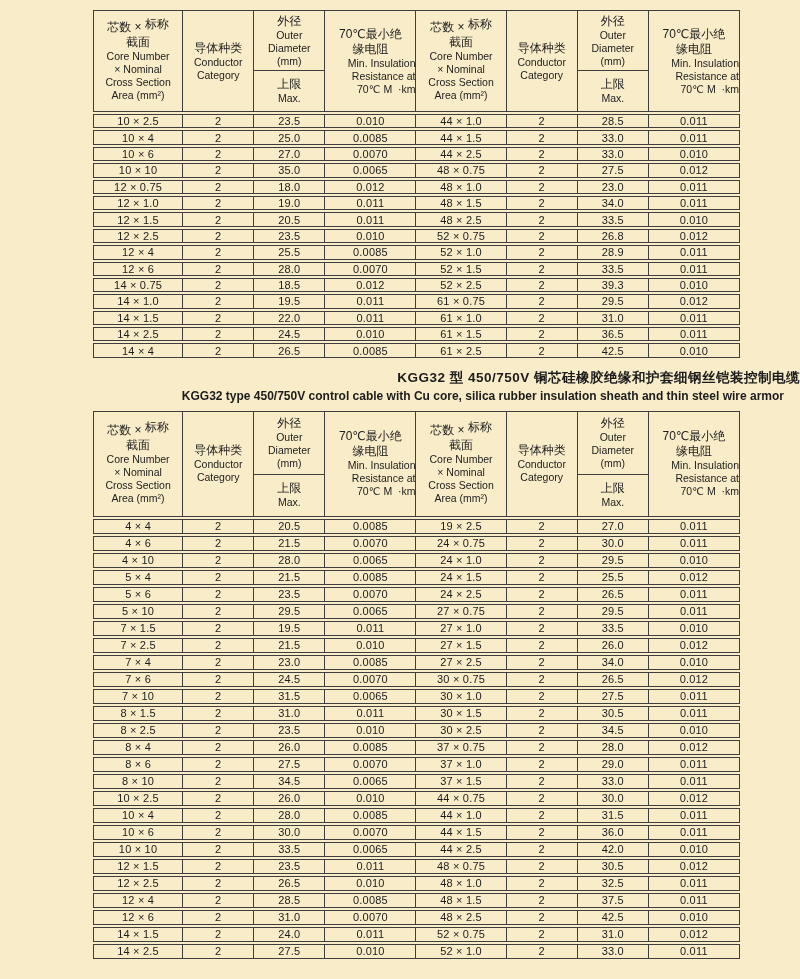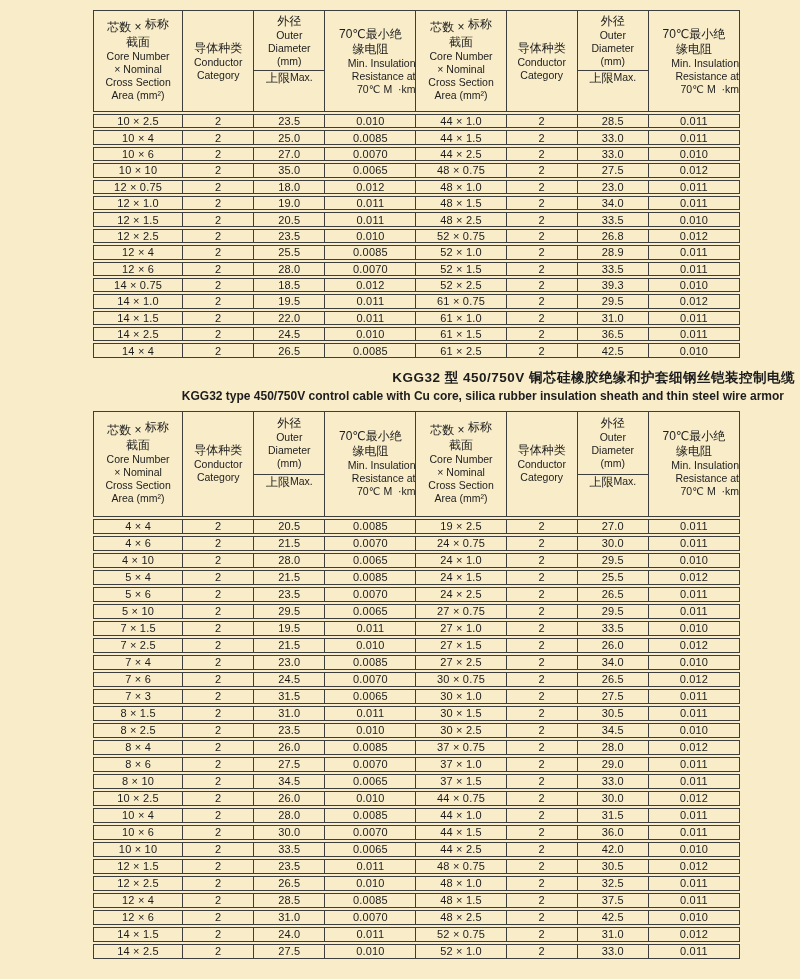--- a/index.html
+++ b/index.html
@@ -44,25 +44,25 @@
   .t1 td{height:12.4px;}
   .t2{margin-top:6px;}
   .t2 th{height:104px;}
   .t2 td{height:13px;}
   .hstack{display:flex;flex-direction:column;justify-content:center;height:100%;}
   .zh{font-size:12px;line-height:15px;}
   .en{font-size:10.5px;line-height:13px;}
   .raised{position:relative;top:-3px;}
   .dia-wrap{display:flex;flex-direction:column;height:100%;}
   .dia-top{flex:1.5;display:flex;flex-direction:column;justify-content:center;}
-  .dia-bottom{flex:1;border-top:1px solid var(--line);display:flex;justify-content:center;}
+  .dia-bottom{flex:1;border-top:1px solid var(--line);display:flex;flex-direction:column;justify-content:center;}
   .res-en{text-align:right;padding-left:6px;}
   .titles{margin-top:9px;}
   .title-zh{
-    text-align:right;padding-right:5px;
+    text-align:right;
     font-size:13.5px;font-weight:bold;white-space:nowrap;letter-spacing:0.5px;
   }
   .title-en{
     text-align:right;padding-right:16px;margin-top:2px;
     font-size:12px;font-weight:bold;white-space:nowrap;
   }
 </style>
 </head>
 <body>
 
@@ -514,21 +514,21 @@
           <td>7 × 6</td>
           <td>2</td>
           <td>24.5</td>
           <td>0.0070</td>
           <td>30 × 0.75</td>
           <td>2</td>
           <td>26.5</td>
           <td>0.012</td>
         </tr>
         <tr>
-          <td>7 × 3</td>
+          <td>7 × 10</td>
           <td>2</td>
           <td>31.5</td>
           <td>0.0065</td>
           <td>30 × 1.0</td>
           <td>2</td>
           <td>27.5</td>
           <td>0.011</td>
         </tr>
         <tr>
           <td>8 × 1.5</td>

